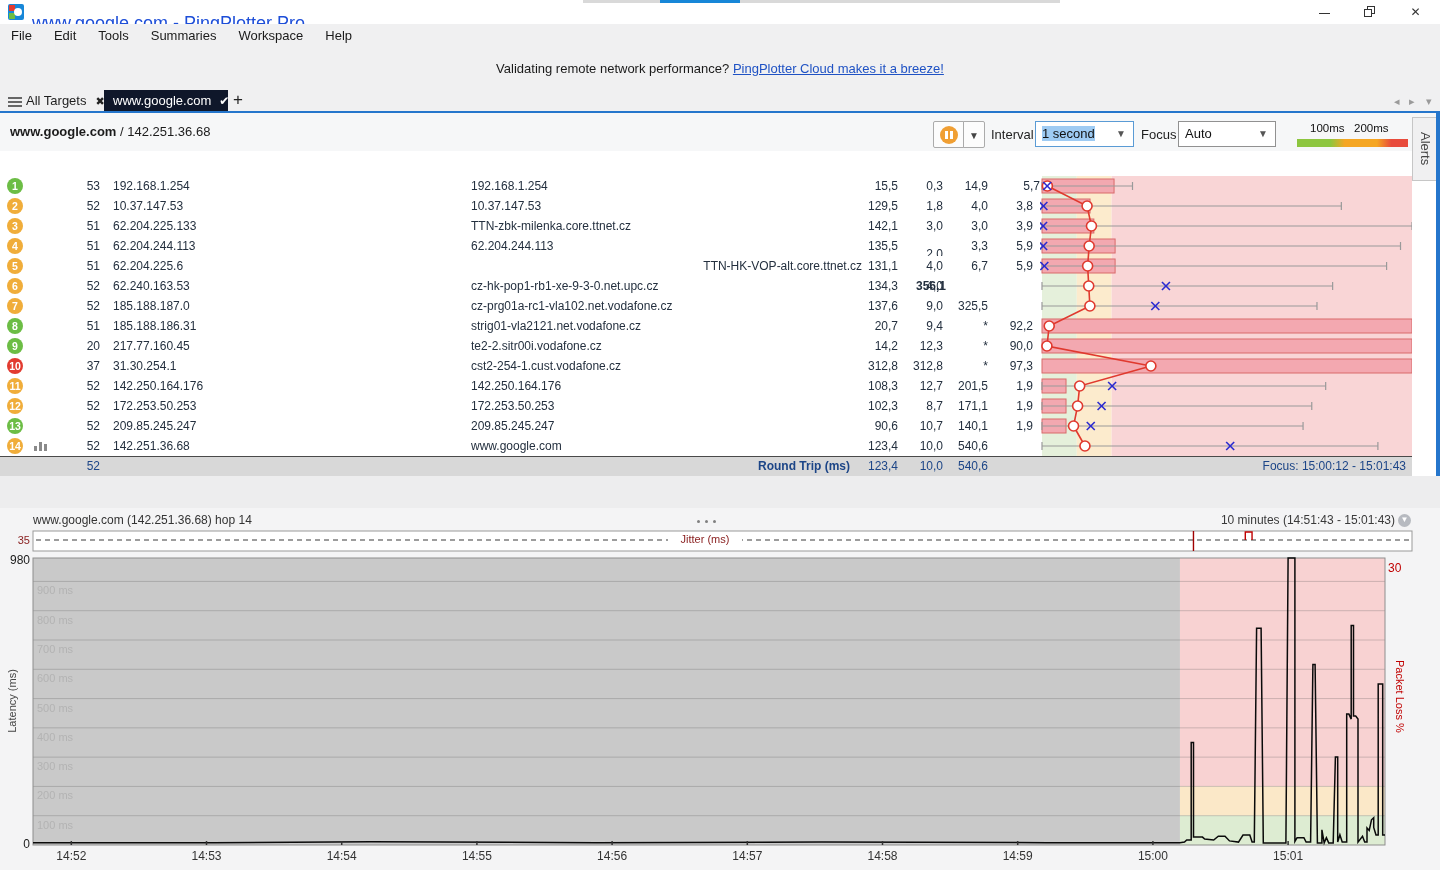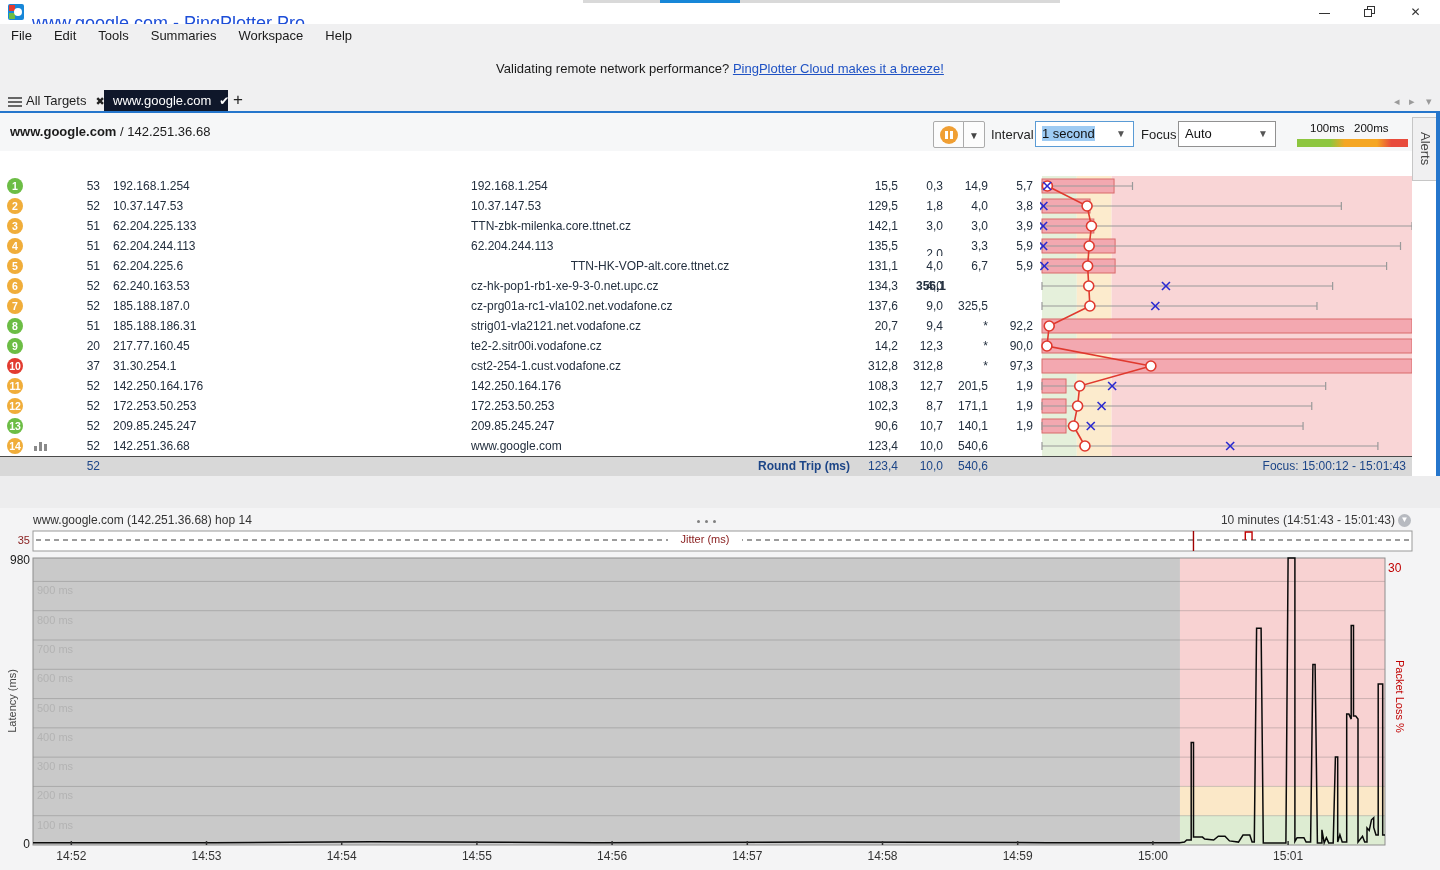--- a/index.html
+++ b/index.html
@@ -149,21 +149,21 @@
 
   <div class="abs" id="rows-wrap">
       <div class="trow" style="top: 0px;">
         <span class="hopc hop-green">1</span>
         <div class="cell" style="left: 56px; width: 51px; text-align: right; padding-right: 7px; padding-left: 6px;">53</div>
         <div class="cell" style="left: 107px; width: 358px; text-align: left; padding-right: 0px; padding-left: 6px;">192.168.1.254</div>
         <div class="cell" style="left: 465px; width: 390px; text-align: left; padding-right: 0px; padding-left: 6px;">192.168.1.254</div>
         <div class="cell" style="left: 855px; width: 50px; text-align: right; padding-right: 7px; padding-left: 6px;">15,5</div>
         <div class="cell" style="left: 905px; width: 45px; text-align: right; padding-right: 7px; padding-left: 6px;">0,3</div>
         <div class="cell" style="left: 950px; width: 45px; text-align: right; padding-right: 7px; padding-left: 6px;">14,9</div>
-        <div class="cell" style="left: 995px; width: 45px; text-align: right; padding-right: 7px; padding-left: 6px;">5,7</div>
+        <div class="cell" style="left: 995px; width: 45px; text-align: right; padding-left: 6px;">5,7</div>
       </div>
       <div class="trow" style="top: 20px;">
         <span class="hopc hop-orange">2</span>
         <div class="cell" style="left: 56px; width: 51px; text-align: right; padding-right: 7px; padding-left: 6px;">52</div>
         <div class="cell" style="left: 107px; width: 358px; text-align: left; padding-right: 0px; padding-left: 6px;">10.37.147.53</div>
         <div class="cell" style="left: 465px; width: 390px; text-align: left; padding-right: 0px; padding-left: 6px;">10.37.147.53</div>
         <div class="cell" style="left: 855px; width: 50px; text-align: right; padding-right: 7px; padding-left: 6px;">129,5</div>
         <div class="cell" style="left: 905px; width: 45px; text-align: right; padding-right: 7px; padding-left: 6px;">1,8</div>
         <div class="cell" style="left: 950px; width: 45px; text-align: right; padding-right: 7px; padding-left: 6px;">4,0</div>
         <div class="cell" style="left: 995px; width: 45px; text-align: right; padding-right: 7px; padding-left: 6px;">3,8</div>
@@ -185,21 +185,21 @@
         <div class="cell" style="left: 465px; width: 390px; text-align: left; padding-right: 0px; padding-left: 6px;">62.204.244.113</div>
         <div class="cell" style="left: 855px; width: 50px; text-align: right; padding-right: 7px; padding-left: 6px;">135,5</div>
         <div class="cell" style="left: 905px; width: 45px; text-align: right; padding-right: 7px; padding-left: 6px; margin-top: 8px;">2,0</div>
         <div class="cell" style="left: 950px; width: 45px; text-align: right; padding-right: 7px; padding-left: 6px;">3,3</div>
         <div class="cell" style="left: 995px; width: 45px; text-align: right; padding-right: 7px; padding-left: 6px;">5,9</div>
       </div>
       <div class="trow" style="top: 80px;">
         <span class="hopc hop-orange">5</span>
         <div class="cell" style="left: 56px; width: 51px; text-align: right; padding-right: 7px; padding-left: 6px;">51</div>
         <div class="cell" style="left: 107px; width: 358px; text-align: left; padding-right: 0px; padding-left: 6px;">62.204.225.6</div>
-        <div class="cell" style="left: 452px; width: 390px; text-align: center; padding-right: 0px; padding-left: 6px;">TTN-HK-VOP-alt.core.ttnet.cz</div>
+        <div class="cell" style="left: 472px; width: 390px; text-align: right; padding-right: 0px; padding-left: 6px;">TTN-HK-VOP-alt.core.ttnet.cz</div>
         <div class="cell" style="left: 855px; width: 50px; text-align: right; padding-right: 7px; padding-left: 6px;">131,1</div>
         <div class="cell" style="left: 905px; width: 45px; text-align: right; padding-right: 7px; padding-left: 6px;">4,0</div>
         <div class="cell" style="left: 950px; width: 45px; text-align: right; padding-right: 7px; padding-left: 6px;">6,7</div>
         <div class="cell" style="left: 995px; width: 45px; text-align: right; padding-right: 7px; padding-left: 6px;">5,9</div>
       </div>
       <div class="trow" style="top: 100px;">
         <span class="hopc hop-orange">6</span>
         <div class="cell" style="left: 56px; width: 51px; text-align: right; padding-right: 7px; padding-left: 6px;">52</div>
         <div class="cell" style="left: 107px; width: 358px; text-align: left; padding-right: 0px; padding-left: 6px;">62.240.163.53</div>
         <div class="cell" style="left: 465px; width: 390px; text-align: left; padding-right: 0px; padding-left: 6px;">cz-hk-pop1-rb1-xe-9-3-0.net.upc.cz</div>

